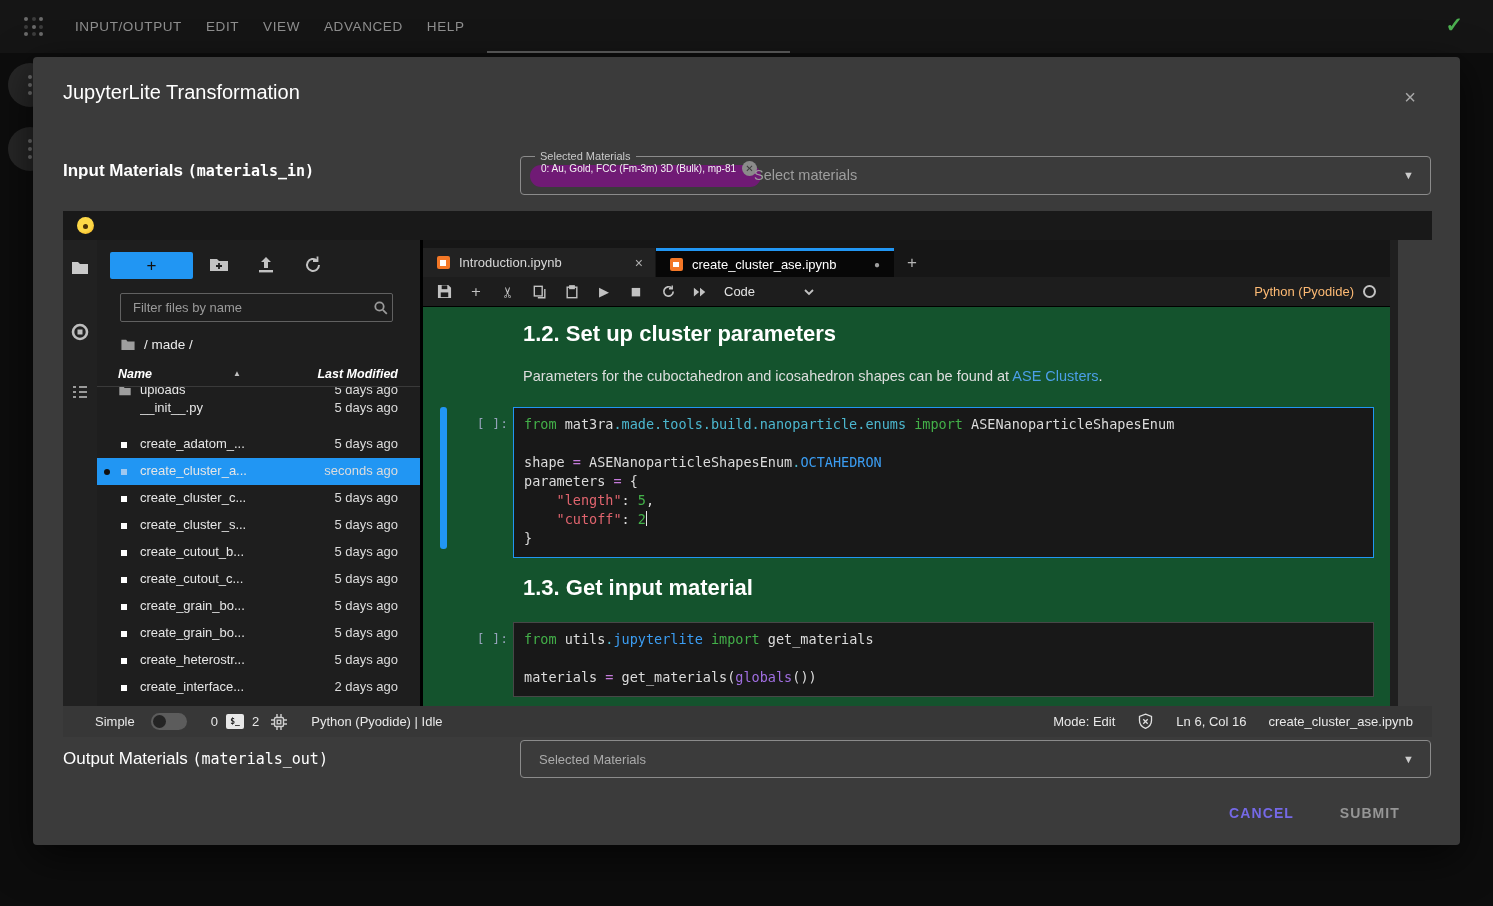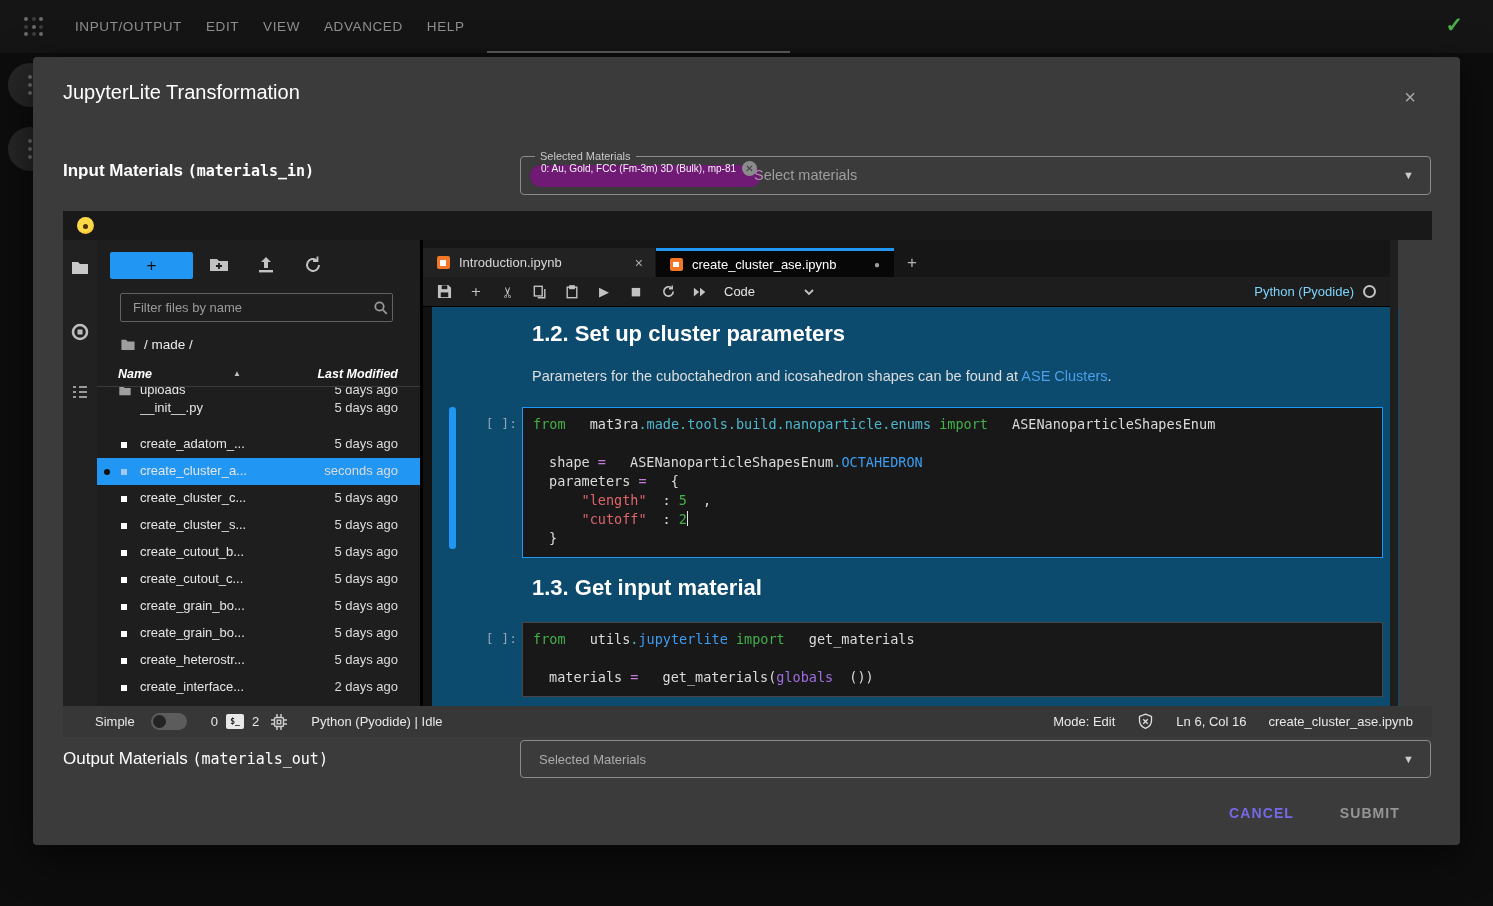--- a/index.html
+++ b/index.html
@@ -111,37 +111,37 @@
     text-align:center; line-height:21px; cursor:pointer; }
 
   .nbtoolbar { position:absolute; left:0; top:37px; width:967px; height:30px; background:#1d1d1d;
     border-bottom:1px solid #000; display:flex; align-items:center; }
   .tb-ic { width:16px; height:16px; margin-left:16px; color:#c2c2c2; flex:none; cursor:pointer;
     display:flex; align-items:center; justify-content:center; font-size:13px; }
   .tb-ic:first-child { margin-left:13px; }
   .tb-glyph { font-family:"DejaVu Sans", sans-serif; }
   .celltype { margin-left:16px; font-size:13px; color:#e2e2e2; cursor:pointer; }
   .celltype-chev { margin-left:48px; width:12px; height:12px; color:#c2c2c2; cursor:pointer; }
-  .kernel-name { margin-left:auto; font-size:13px; color:#7dd3fc; cursor:pointer; }
+  .kernel-name { margin-left:auto; font-size:13px; color:#fdba74; cursor:pointer; }
   .kernel-dot { width:13px; height:13px; border:2px solid #c2c2c2; border-radius:50%; margin:0 14px 0 9px; flex:none; }
 
-  .nbcontent { position:absolute; left:9px; top:67px; width:967px; height:399px; background:#0c4a6e; overflow:hidden; }
+  .nbcontent { position:absolute; left:0; top:67px; width:967px; height:399px; background:#14532d; overflow:hidden; }
   .md-h { position:absolute; left:100px; font-size:22px; font-weight:bold; color:#ffffff; }
   .md-p { position:absolute; left:100px; font-size:14.5px; color:#dedede; }
   .md-p a { color:#4c9fe8; text-decoration:none; cursor:pointer; }
   .cell { position:absolute; left:0; width:967px; }
   .collapser { position:absolute; left:17px; top:0; width:7px; border-radius:3px; cursor:pointer; }
   .collapser.on { background:var(--accent,#2196f3); }
   .prompt { position:absolute; left:40px; top:9px; width:45px; text-align:right;
     font-family:"DejaVu Sans Mono", monospace; font-size:13px; color:#95a2ba; }
   .editor { position:absolute; left:90px; top:0; width:861px; background:#181818; padding:8px 10px; }
   .editor.active { border:1px solid var(--accent,#2196f3); }
   .editor.idle { border:1px solid #474747; }
   .cl { height:19px; font-family:"DejaVu Sans Mono", monospace; font-size:13.5px; white-space:pre; color:#dcdcdc; }
-  .tok.kw { color:#43b049; } .tok.id { color:#dcdcdc;margin-left:16px; } .tok.pr { color:#4cb7cf; }
+  .tok.kw { color:#43b049; } .tok.id { color:#dcdcdc; } .tok.pr { color:#4cb7cf; }
   .tok.at { color:#3b9df2; } .tok.op { color:#c57bdb; } .tok.st { color:#e0646e; }
   .tok.nu { color:#43b049; } .tok.bi { color:#a06ee0; }
   .cursor { display:inline-block; width:1.5px; height:15px; background:#e8e8e8; vertical-align:-2px; }
 
   .statusbar { position:absolute; left:0; top:495px; width:1369px; height:31px; background:#373737;
     display:flex; align-items:center; font-size:13px; color:#e8e8e8; }
   .sb-left { display:flex; align-items:center; margin-left:32px; }
   .toggle { width:36px; height:17px; border-radius:9px; background:#5c5c5c; margin-left:16px; position:relative; cursor:pointer; }
   .toggle .knob { position:absolute; left:2px; top:2px; width:13px; height:13px; border-radius:50%; background:#242424; }
   .term-badge { width:18px; height:15px; background:#e8e8e8; border-radius:2px; margin:0 8px; color:#222;

